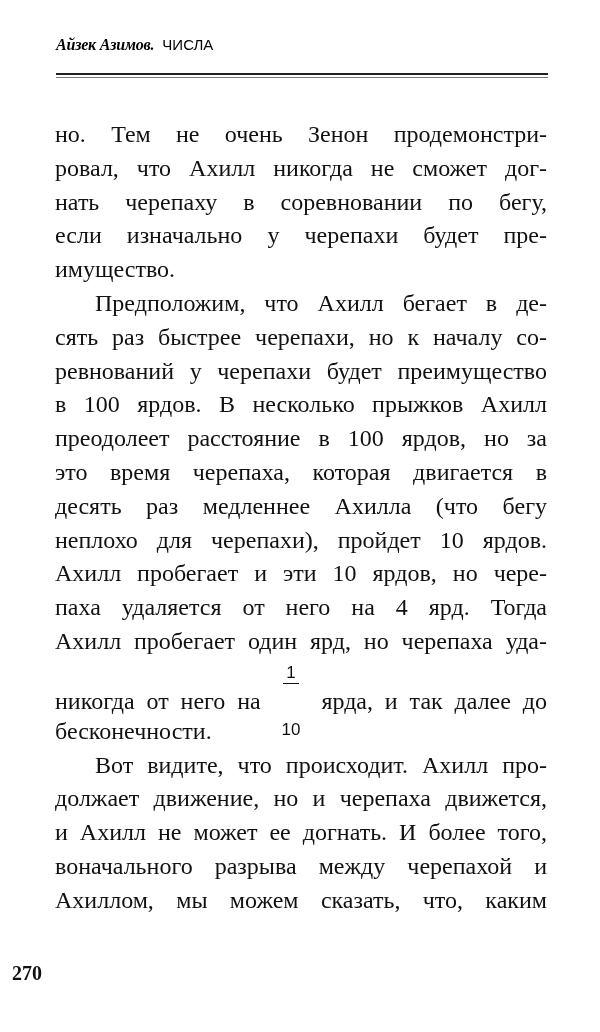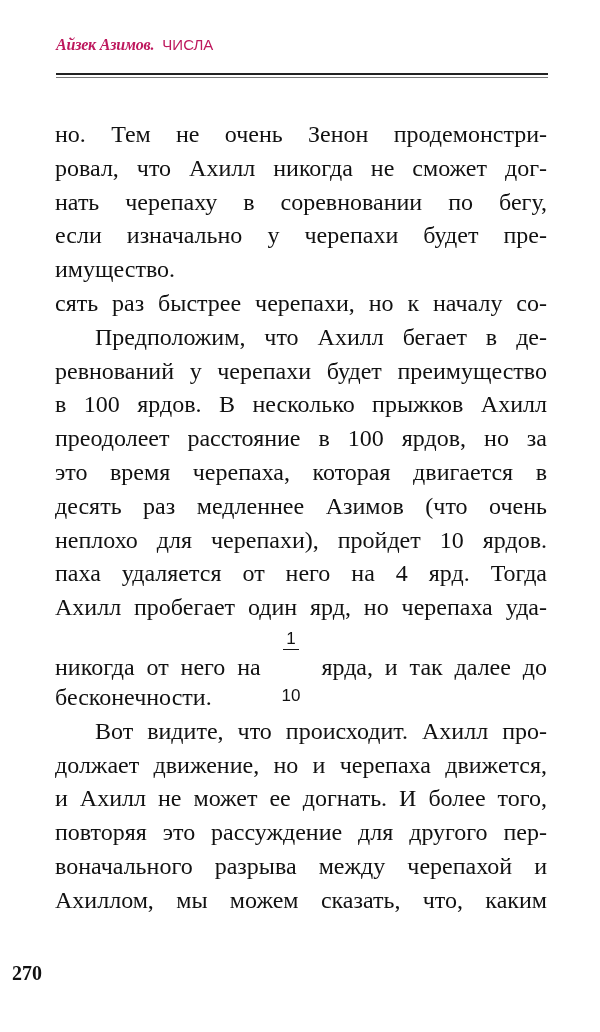--- a/index.html
+++ b/index.html
@@ -14,21 +14,21 @@
       overflow: hidden;
       color: #111111;
       font-family: "Liberation Serif", "DejaVu Serif", serif;
     }
     .running-head {
       position: absolute;
       left: 56px;
       top: 35px;
       font-size: 16px;
       line-height: 20px;
-      color: #be185d;
+      color: #000000;
     }
     .running-head .author {
       font-style: italic;
       font-weight: bold;
       letter-spacing: -0.2px;
     }
     .running-head .title {
       font-family: "Liberation Sans", sans-serif;
       font-size: 15px;
       margin-left: 4px;
@@ -112,43 +112,43 @@
 
 <div class="head-rule"></div>
 
 <div class="body-text">
   <span class="line">но. Тем не очень Зенон продемонстри-</span>
   <span class="line">ровал, что Ахилл никогда не сможет дог-</span>
   <span class="line">нать черепаху в соревновании по бегу,</span>
   <span class="line">если изначально у черепахи будет пре-</span>
   <span class="line last">имущество.</span>
 
+  <span class="line indent">Предположим, что Ахилл бегает в де-</span>
   <span class="line">сять раз быстрее черепахи, но к началу со-</span>
-  <span class="line indent">Предположим, что Ахилл бегает в де-</span>
   <span class="line">ревнований у черепахи будет преимущество</span>
   <span class="line">в 100 ярдов. В несколько прыжков Ахилл</span>
   <span class="line">преодолеет расстояние в 100 ярдов, но за</span>
   <span class="line">это время черепаха, которая двигается в</span>
-  <span class="line">десять раз медленнее Азимов (что очень</span>
+  <span class="line">десять раз медленнее Ахилла (что бегу</span>
   <span class="line">неплохо для черепахи), пройдет 10 ярдов.</span>
+  <span class="line">Ахилл пробегает и эти 10 ярдов, но чере-</span>
   <span class="line">паха удаляется от него на 4 ярд. Тогда</span>
   <span class="line">Ахилл пробегает один ярд, но черепаха уда-</span>
 
   <span class="line frac-line">
     <span>никогда от него на</span>
     <span class="frac">
       <span class="num">1</span>
       <span class="den">10</span>
     </span>
     <span>ярда, и так далее до</span>
   </span>
 
   <span class="line last">бесконечности.</span>
 
   <span class="line indent">Вот видите, что происходит. Ахилл про-</span>
   <span class="line">должает движение, но и черепаха движется,</span>
   <span class="line">и Ахилл не может ее догнать. И более того,</span>
-  <span class="line">повторяя это рассуждение для другого пер-</span>
   <span class="line">воначального разрыва между черепахой и</span>
   <span class="line">Ахиллом, мы можем сказать, что, каким</span>
 </div>
 
 <div class="page-number">270</div>
 
 </body></html>

